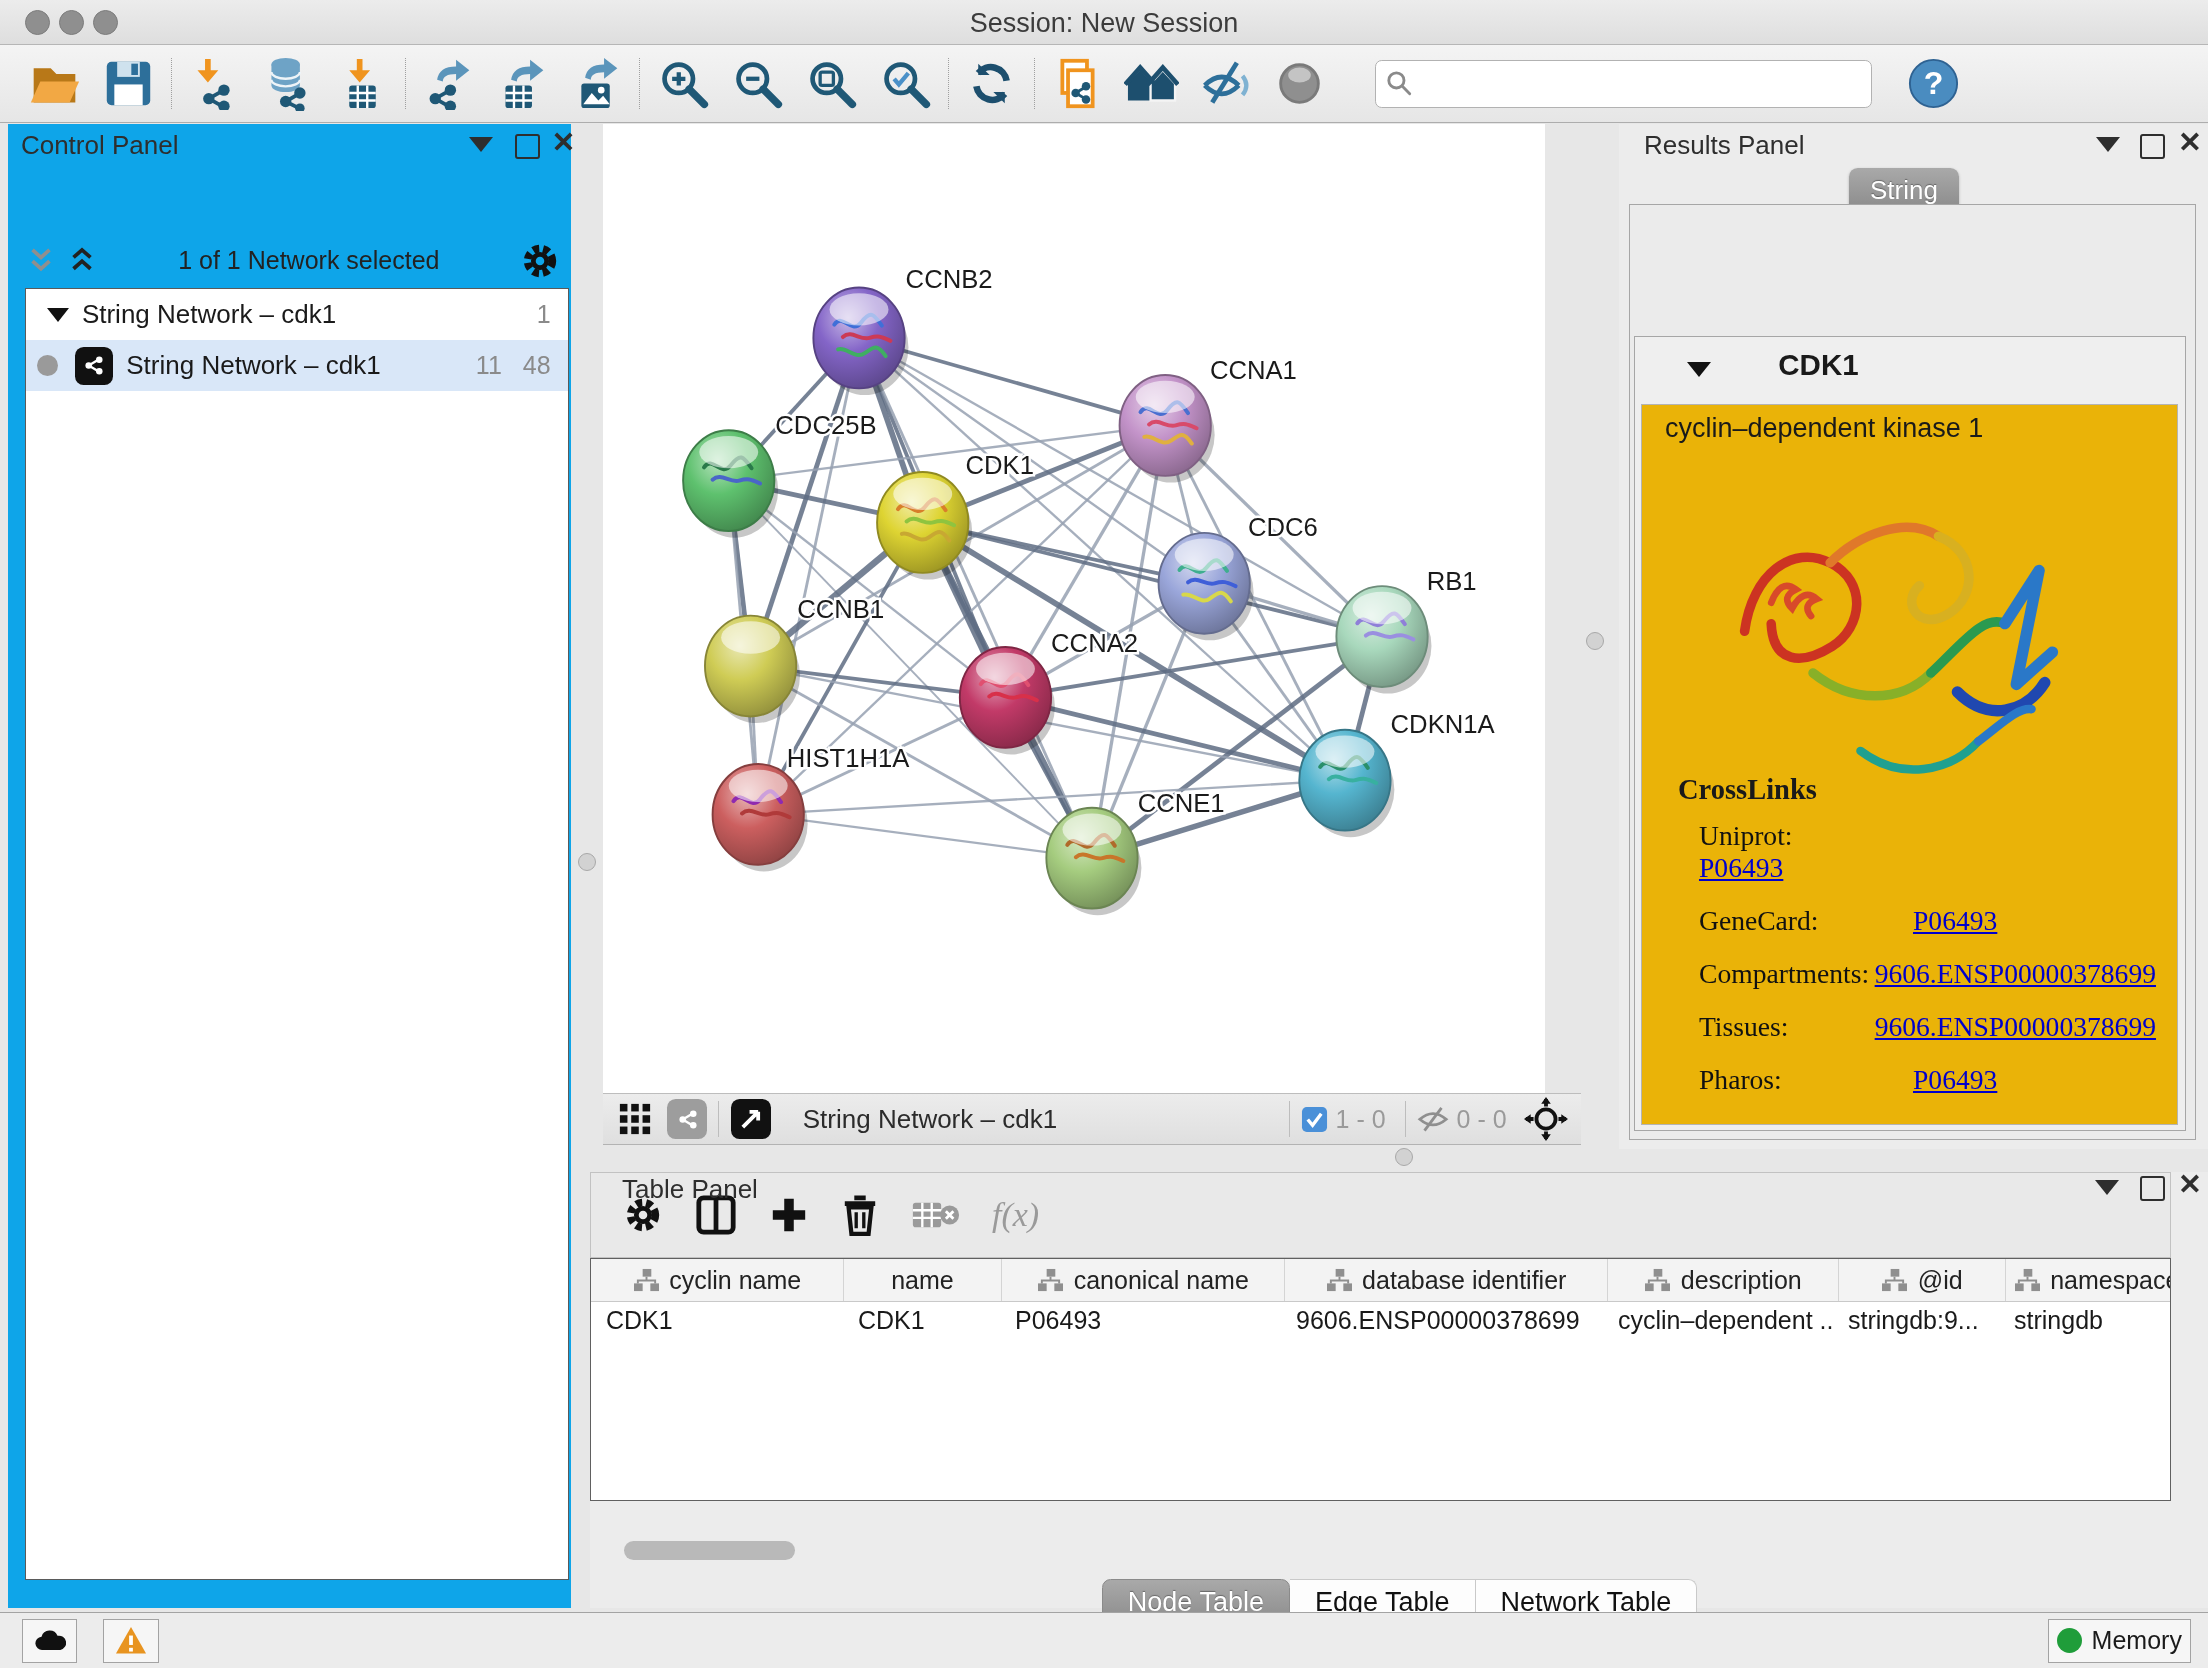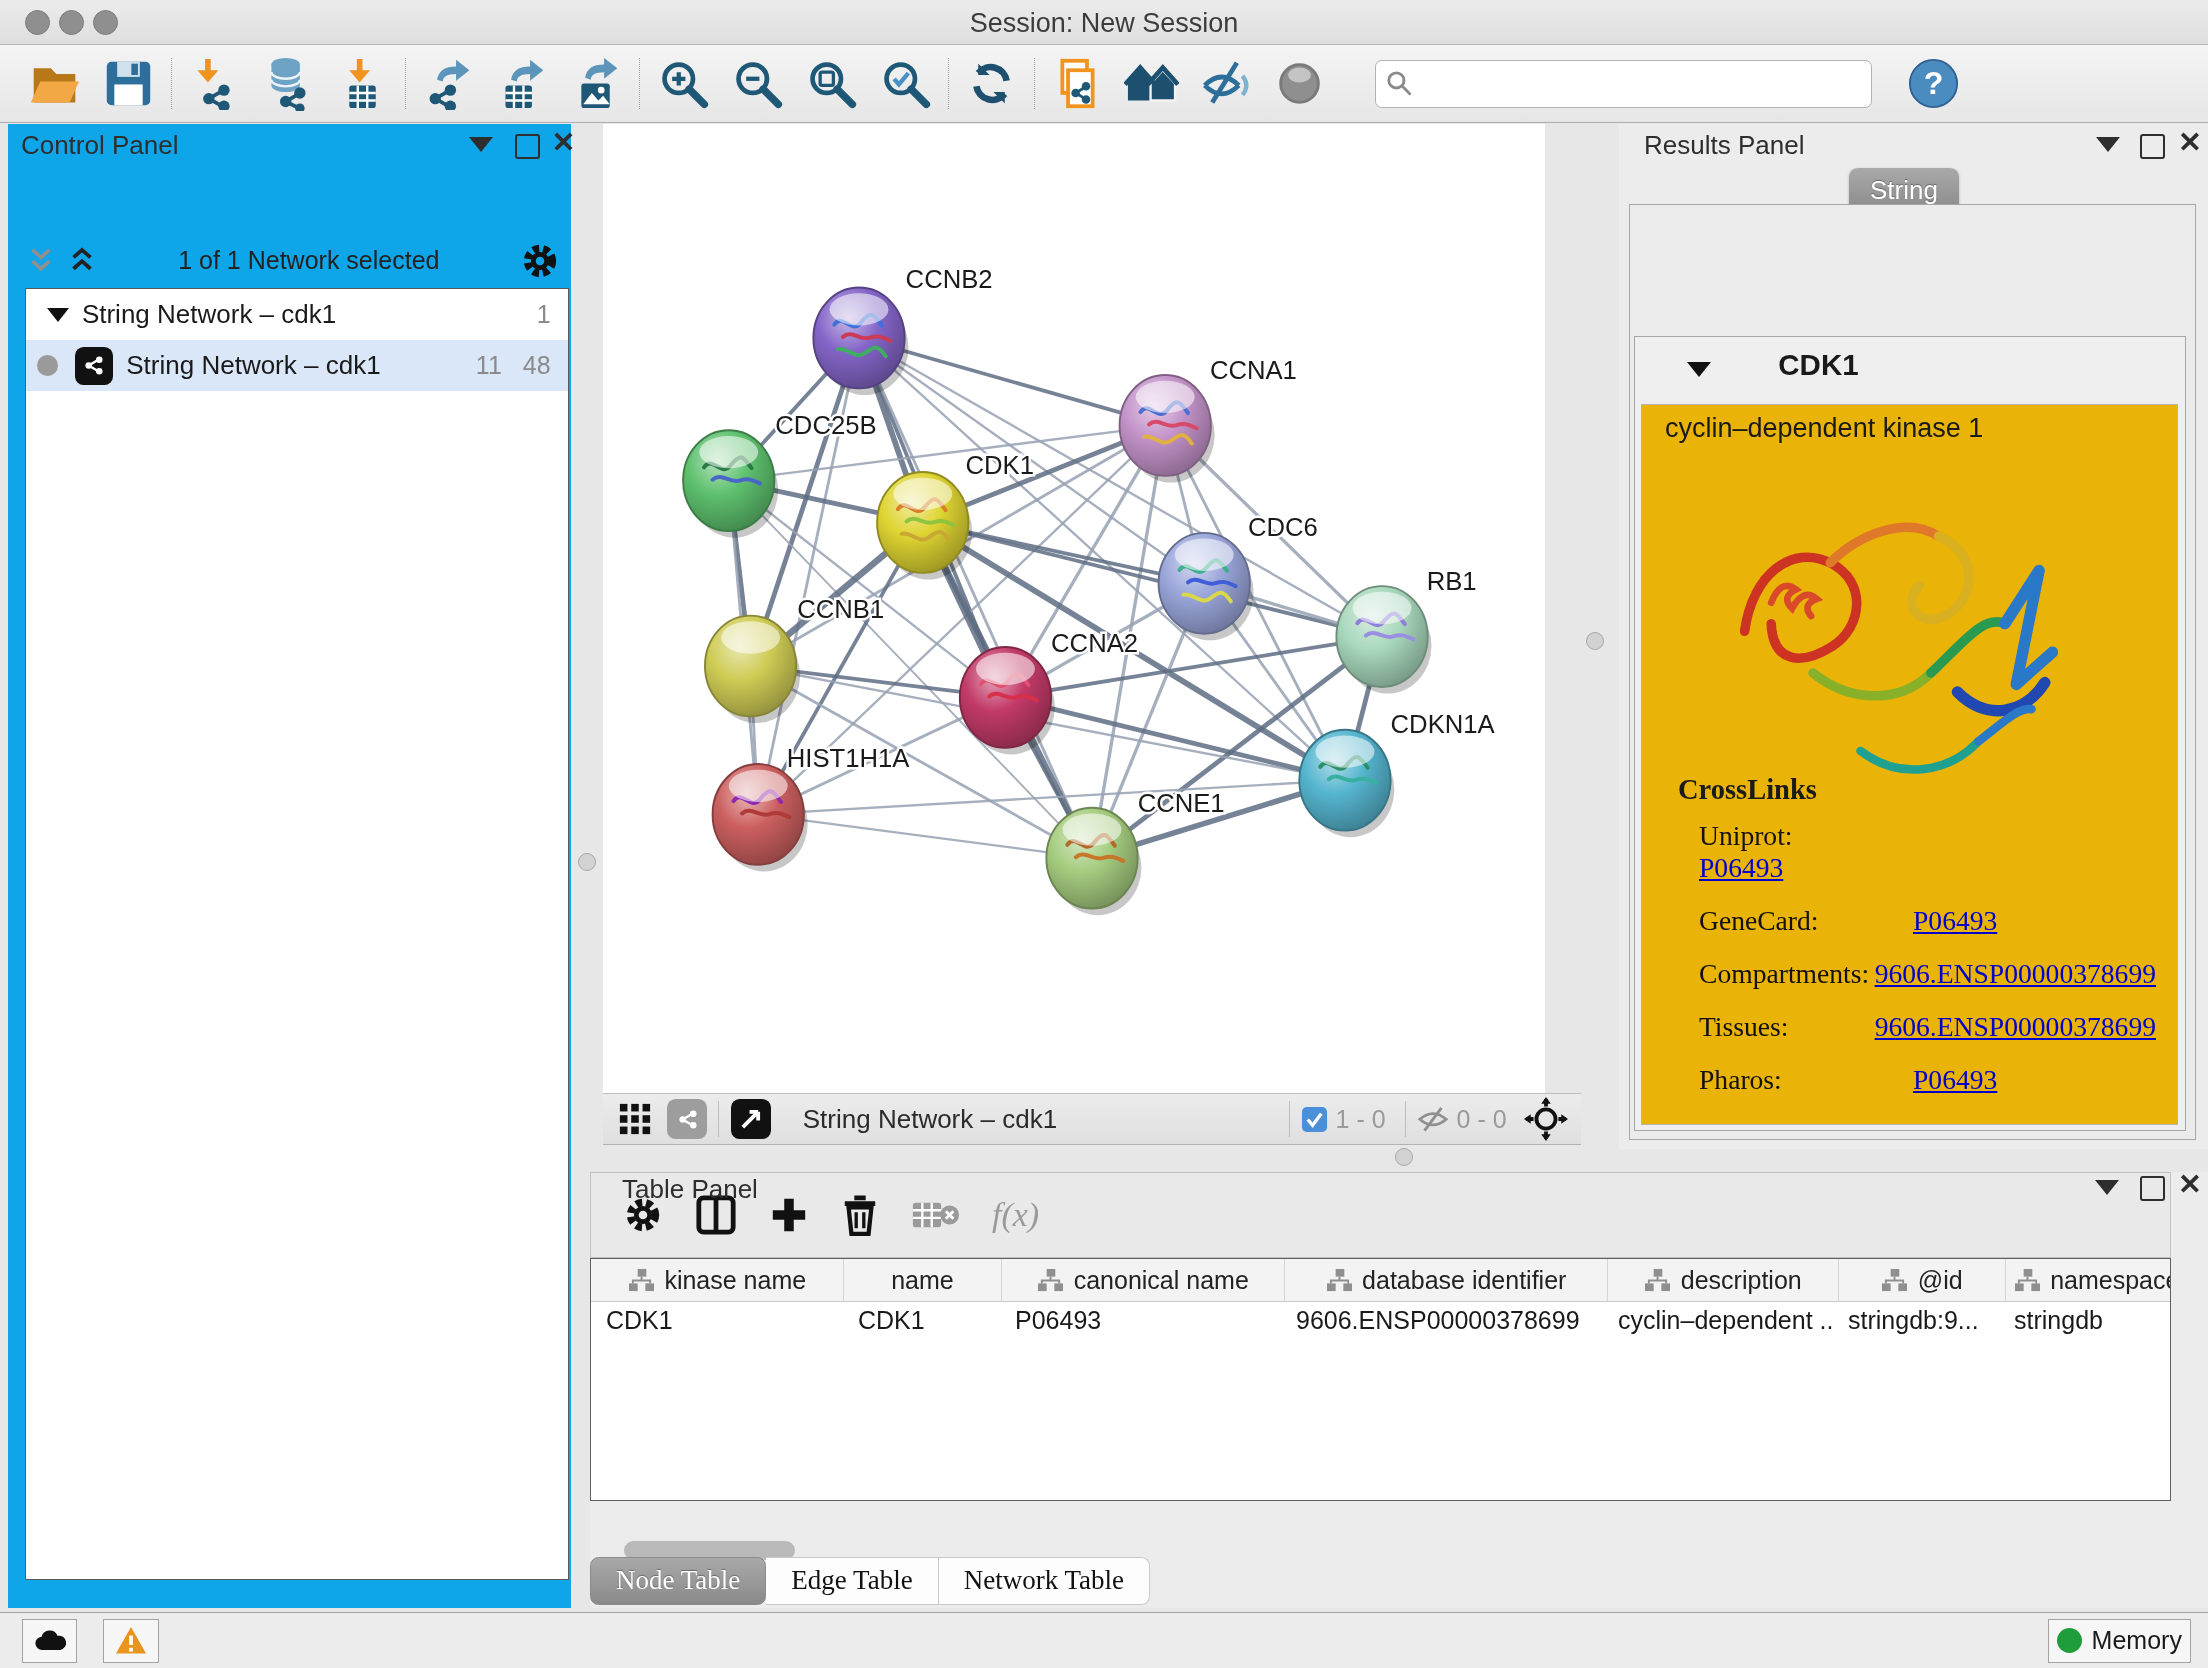--- a/index.html
+++ b/index.html
@@ -77,21 +77,21 @@
     display:flex;align-items:center;}
   .tp-icon{margin-left:32px;display:flex;align-items:center;}
   #tp-table{left:28.5px;top:124px;width:1579px;height:241px;background:#fff;border:1.9px solid #606060;overflow:hidden;}
   #tp-header{display:flex;background:#f3f3f3;border-bottom:1px solid #c9c9c9;height:42px;}
   .th{display:flex;align-items:center;justify-content:center;font-size:25px;color:#222;
     border-right:1px solid #d4d4d4;gap:9.5px;overflow:hidden;white-space:nowrap;flex:0 0 auto;}
   .tr{display:flex;height:36px;}
   .td{font-size:25px;padding-left:15px;display:flex;align-items:center;overflow:hidden;
     white-space:nowrap;flex:0 0 auto;}
   #tp-hscroll{left:34px;top:369px;width:171px;height:19px;background:#b9b9b9;border-radius:9.5px;}
-  #tp-tabs{left:0;top:382px;width:1619px;height:53px;display:flex;justify-content:flex-start;align-items:center;font-family:Liberation Serif, serif;}
+  #tp-tabs{left:0;top:404px;width:1619px;height:53px;display:flex;justify-content:center;align-items:center;}
   #tp-tabs .tab{height:46px;font-size:27px;}
 
   
   #statusbar{left:0;top:1612px;width:2208px;height:56px;background:#ececec;border-top:1px solid #a3a3a3;}
   .sb-btn{height:42px;border:1.9px solid #a3a3a3;background:#f6f6f6;display:flex;
     align-items:center;justify-content:center;top:5.7px;}
   #memory-btn{left:2048px;width:141px;gap:9.5px;font-size:25px;}
   .green-dot{width:25px;height:25px;border-radius:50%;background:#1f9d3a;}
 
   svg{display:block;}
@@ -697,21 +697,21 @@
 
   <div id="tp-table">
     <div id="tp-header">
         <div class="th" style="width: 252px;">
           <svg width="27" height="25" viewBox="0 0 28 26">
             <rect x="10" y="1" width="9" height="8" fill="#8f8f8f"></rect>
             <rect x="1" y="16" width="9" height="8" fill="#8f8f8f"></rect>
             <rect x="18" y="16" width="9" height="8" fill="#8f8f8f"></rect>
             <path d="M14 9v4M5 16v-3h18v3" stroke="#8f8f8f" stroke-width="2" fill="none"></path>
           </svg>
-          <span>kinase name</span>
+          <span>cyclin name</span>
         </div>
         <div class="th" style="width: 157px;">
           <span>name</span>
         </div>
         <div class="th" style="width: 282px;">
           <svg width="27" height="25" viewBox="0 0 28 26">
             <rect x="10" y="1" width="9" height="8" fill="#8f8f8f"></rect>
             <rect x="1" y="16" width="9" height="8" fill="#8f8f8f"></rect>
             <rect x="18" y="16" width="9" height="8" fill="#8f8f8f"></rect>
             <path d="M14 9v4M5 16v-3h18v3" stroke="#8f8f8f" stroke-width="2" fill="none"></path>

